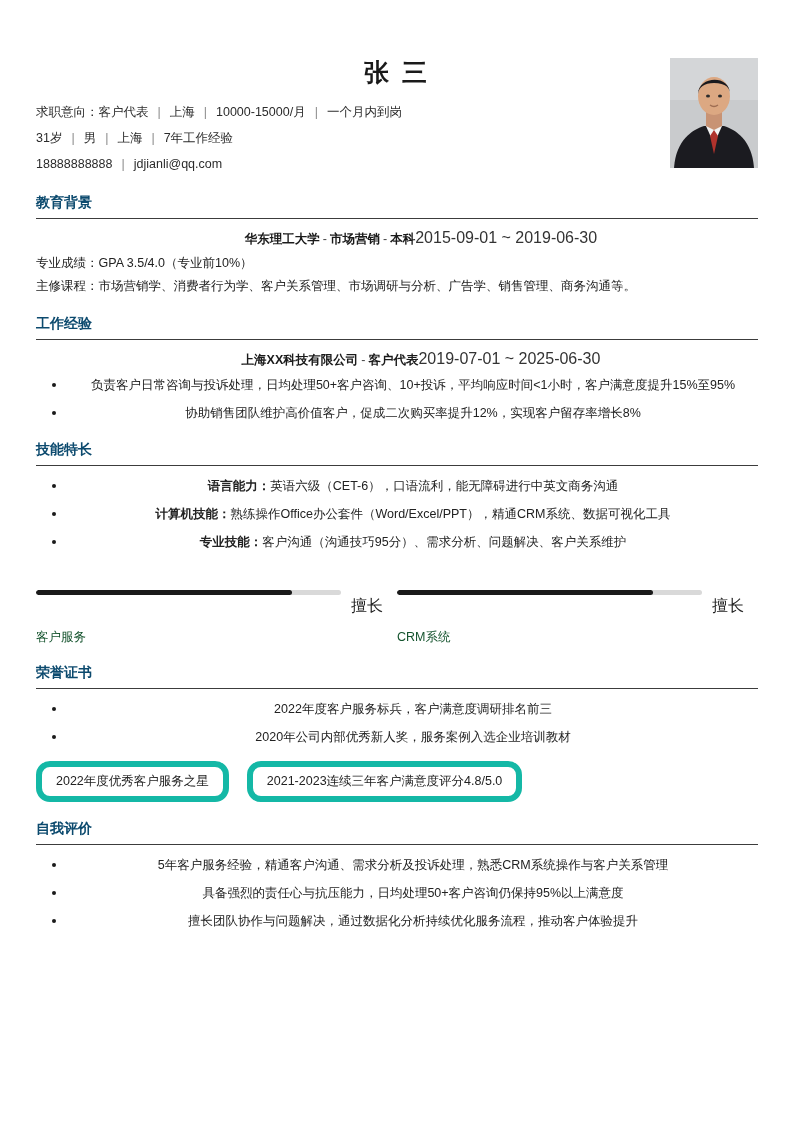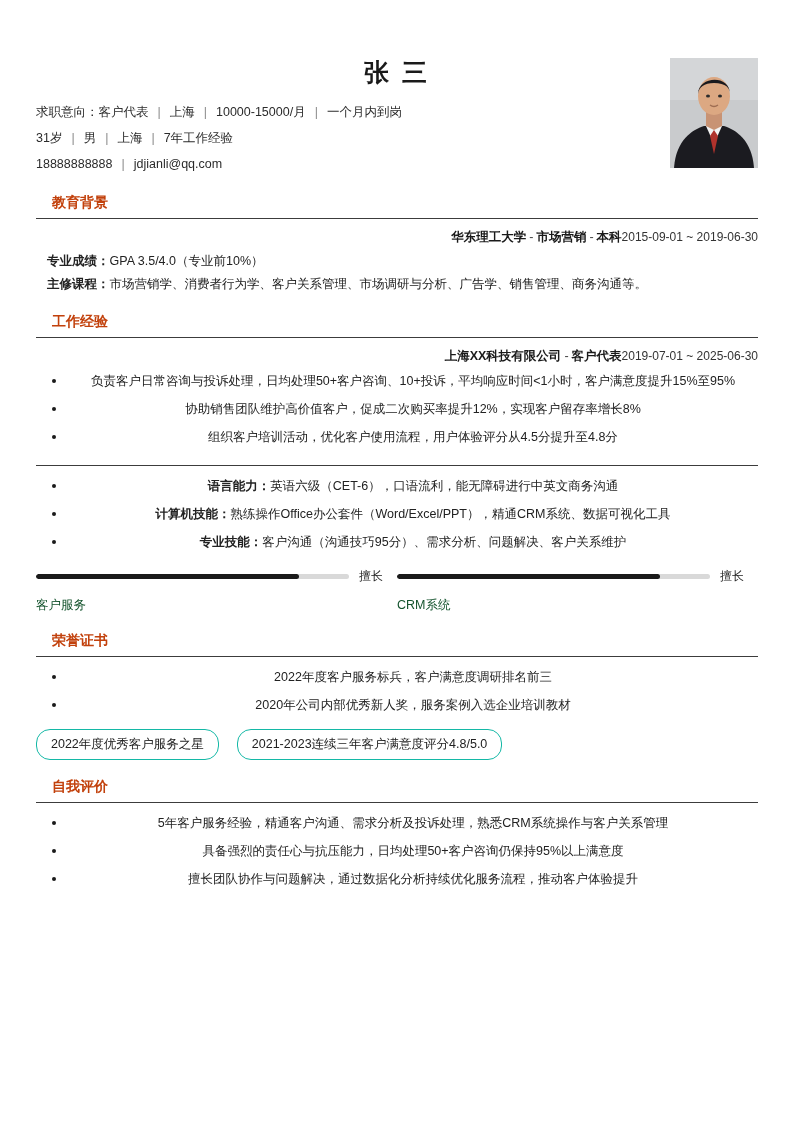--- a/index.html
+++ b/index.html
@@ -57,58 +57,57 @@
   }
   .photo svg { display: block; }
 
   
   .section {
     margin-top: 18px;
   }
   .section-title {
     font-size: 14px;
     font-weight: 700;
-    color: #c2410c;
+    color: #0c4a6e;
     padding-bottom: 6px;
-    margin-left: 16px;
   }
   .rule {
     height: 1px;
     background: #3c3c3c;
     margin-bottom: 10px;
   }
   .entry-head {
     display: flex;
-    justify-content: flex-end;
+    justify-content: center;
     align-items: baseline;
     font-size: 12.5px;
     margin-bottom: 6px;
     margin-left: 48px;
   }
   .entry-head .left {
     font-weight: 700;
     color: #1a1a1a;
   }
   .entry-head .left .dash {
     font-weight: 400;
     color: #444;
     padding: 0 3px;
   }
   .entry-head .right {
     font-weight: 400;
     color: #333;
-    font-size: 12px;
+    font-size: 16px;
   }
   .kv {
     font-size: 12.5px;
     color: #222;
     margin: 4px 0;
     line-height: 1.55;
   }
-  .kv b { font-weight: 700; margin-left: 11px; }
+  .kv b { font-weight: 400; }
 
   ul.bullets {
     margin: 4px 0 0 0;
     padding-left: 22px;
     list-style: none;
   }
   ul.bullets li {
     position: relative;
     font-size: 12.5px;
     color: #222;
@@ -150,38 +149,39 @@
     border-radius: 3px;
     overflow: hidden;
     margin-right: 10px;
   }
   .bar-fill {
     height: 100%;
     background: #1a1a1a;
     border-radius: 3px;
   }
   .skill-level {
-    font-size: 12px;
+    font-size: 16px;
     color: #222;
     white-space: nowrap;
+    margin-top: 28px;
   }
   .skill-name {
     font-size: 12.5px;
     color: #14532d;
     margin-top: 12px;
   }
 
   
   .tags {
     display: flex;
     gap: 18px;
     margin-top: 14px;
   }
   .tag {
-    border: 1px solid #14b8a6;
+    border: 6px solid #14b8a6;
     border-radius: 14px;
     padding: 6px 14px;
     font-size: 12.5px;
     color: #222;
     background: #fff;
     white-space: nowrap;
   }
 </style>
 </head>
 <body>
@@ -252,25 +252,25 @@
     <div class="entry-head">
       <div class="left">
         <span>上海XX科技有限公司</span><span class="dash">-</span><span>客户代表</span>
       </div>
       <div class="right">2019-07-01 ~ 2025-06-30</div>
     </div>
 
     <ul class="bullets">
       <li>负责客户日常咨询与投诉处理，日均处理50+客户咨询、10+投诉，平均响应时间&lt;1小时，客户满意度提升15%至95%</li>
       <li>协助销售团队维护高价值客户，促成二次购买率提升12%，实现客户留存率增长8%</li>
-      <li>组织客户培训活动，优化客户使用流程，用户体验评分从4.5分提升至4.8分</li>
     </ul>
   </div>
 
   <div class="section">
+    <div class="section-title">技能特长</div>
     <div class="rule"></div>
 
     <ul class="bullets">
       <li><b>语言能力：</b><span>英语六级（CET-6），口语流利，能无障碍进行中英文商务沟通</span></li>
       <li><b>计算机技能：</b><span>熟练操作Office办公套件（Word/Excel/PPT），精通CRM系统、数据可视化工具</span></li>
       <li><b>专业技能：</b><span>客户沟通（沟通技巧95分）、需求分析、问题解决、客户关系维护</span></li>
     </ul>
 
     <div class="skills-bars">
       <div class="skill-col">

